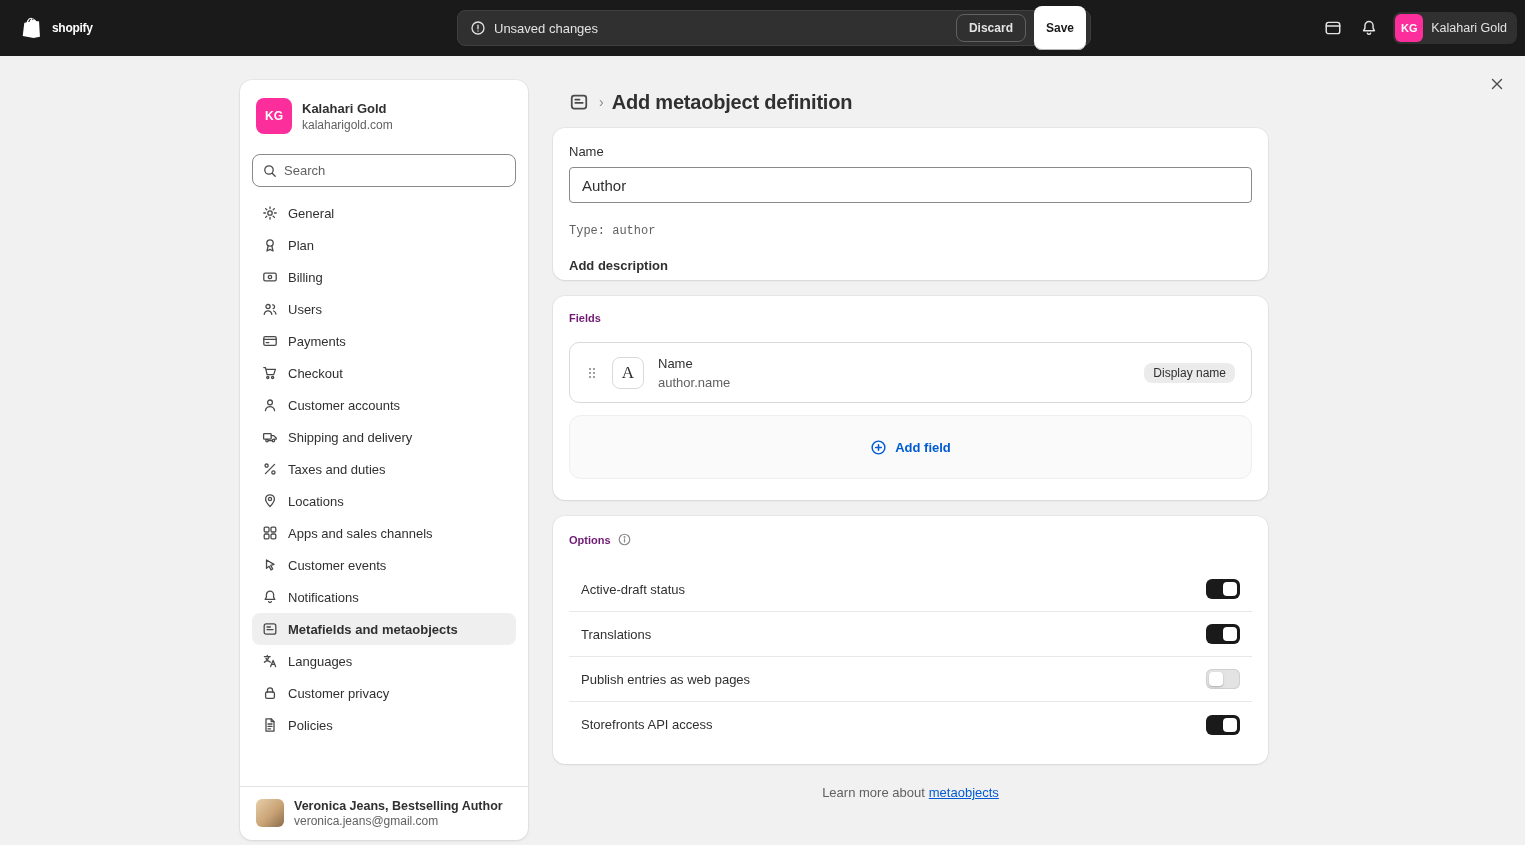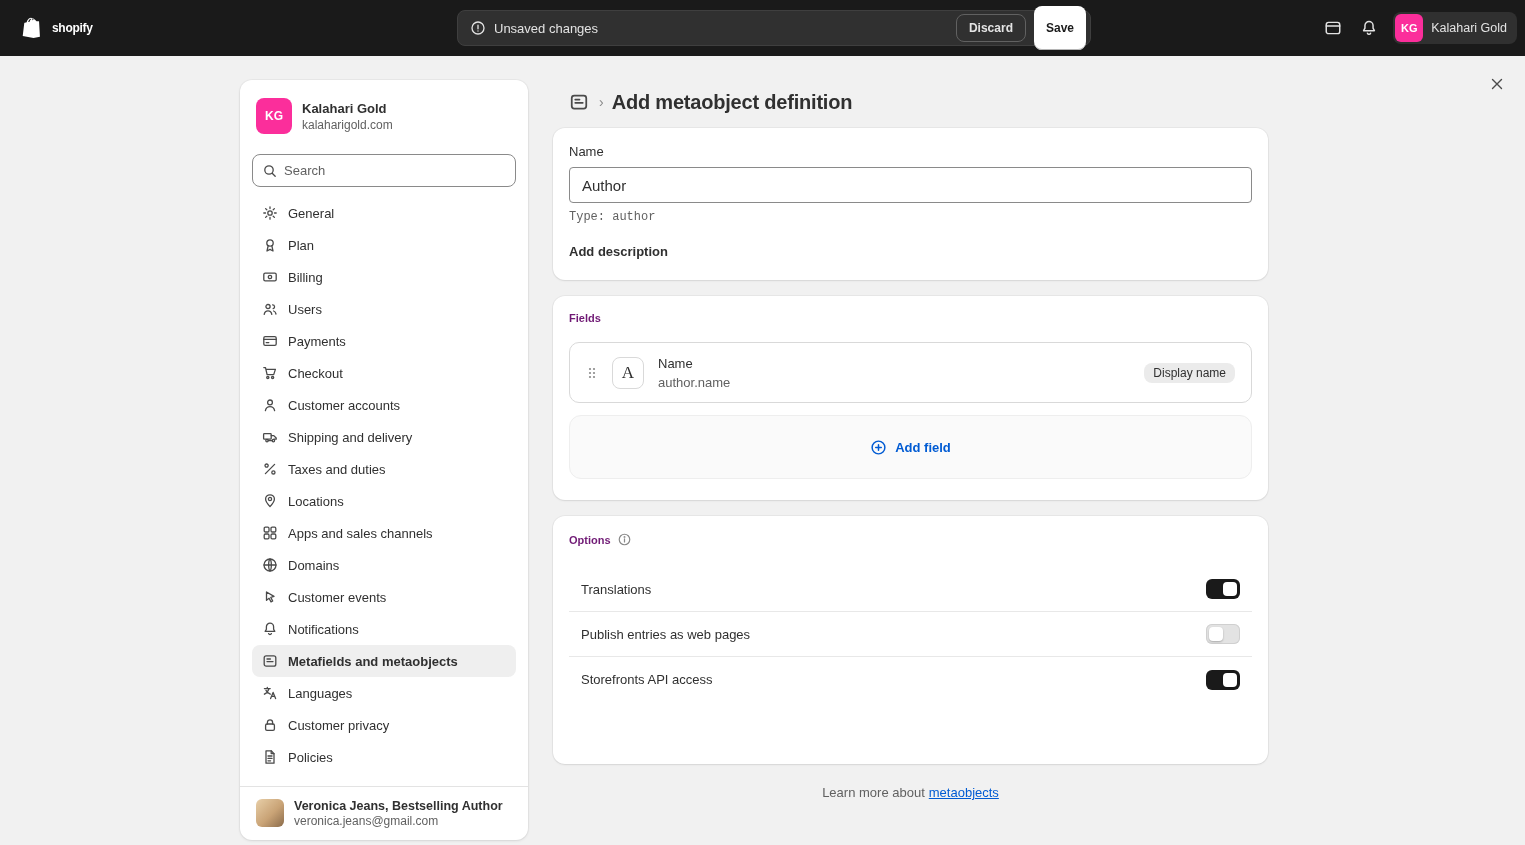--- a/index.html
+++ b/index.html
@@ -53,21 +53,21 @@
   .close-btn { position:absolute; left:1483px; top:70px; width:28px; height:28px; display:flex; align-items:center; justify-content:center; border-radius:8px; cursor:pointer; }
   svg.g { stroke:#4a4a4a; fill:none; stroke-width:1.4; stroke-linecap:round; stroke-linejoin:round; }
 
   .card { position:absolute; left:553px; width:715px; background:#fff; border-radius:12px; padding:16px; box-shadow:0 1px 2px rgba(0,0,0,.08), 0 0 0 1px rgba(0,0,0,.04); }
   .card-name { top:128px; height:152px; }
   .card-fields { top:296px; height:204px; }
   .card-options { top:516px; height:248px; }
 
   .field-label { font-size:13px; color:#303030; }
   .text-input { width:100%; height:36px; margin-top:8px; border:1px solid #8a8a8a; border-radius:4px; padding:0 12px; font-size:15px; font-family:inherit; color:#303030; outline:none; }
-  .type-line { margin-top:7px; font-family:"Liberation Mono","DejaVu Sans Mono",monospace; font-size:12px; color:#616161; }
+  .type-line { margin-top:21px; font-family:"Liberation Mono","DejaVu Sans Mono",monospace; font-size:12px; color:#616161; }
   .add-desc { margin-top:20px; display:inline-block; font-size:13px; font-weight:700; color:#303030; cursor:pointer; }
 
   .card-heading { font-size:11px; font-weight:700; color:#701a75; }
   .field-row { margin-top:18px; height:61px; border:1px solid #d9d9d9; border-radius:10px; display:flex; align-items:center; gap:14px; padding:0 16px; background:#fff; }
   .drag-handle { width:12px; display:flex; align-items:center; cursor:grab; }
   .type-tile { width:32px; height:32px; border:1px solid #d9d9d9; border-radius:8px; display:flex; align-items:center; justify-content:center; font-family:"Liberation Serif", serif; font-size:17px; color:#303030; }
   .field-texts { display:flex; flex-direction:column; gap:4px; }
   .field-title { font-size:13px; color:#303030; font-weight:500; }
   .field-key { font-size:13px; color:#616161; }
   .badge { margin-left:auto; background:#ebebeb; border-radius:8px; padding:3px 9px; font-size:12px; color:#303030; }
@@ -226,27 +226,20 @@
       <svg class="n" viewBox="0 0 16 16">
           <rect x="2.2" y="2.2" width="4.8" height="4.8" rx="1.2"></rect>
           <rect x="9" y="2.2" width="4.8" height="4.8" rx="1.2"></rect>
           <rect x="2.2" y="9" width="4.8" height="4.8" rx="1.2"></rect>
           <rect x="9" y="9" width="4.8" height="4.8" rx="1.2"></rect>
         </svg>
       <span>Apps and sales channels</span>
     </div>
     <div class="nav-item">
       <svg class="n" viewBox="0 0 16 16">
-          <circle cx="8" cy="8" r="6"></circle>
-          <path d="M2 8h12M8 2c1.8 1.7 1.8 10.3 0 12M8 2c-1.8 1.7-1.8 10.3 0 12"></path>
-        </svg>
-      <span>Domains</span>
-    </div>
-    <div class="nav-item">
-      <svg class="n" viewBox="0 0 16 16">
           <path d="M4.5 3l7.5 4.4-3.2 1 1.9 3.6-1.7.9-1.9-3.6-2.6 2z"></path>
         </svg>
       <span>Customer events</span>
     </div>
     <div class="nav-item">
       <svg class="n" viewBox="0 0 16 16">
           <path d="M8 2.2c2 0 3.6 1.6 3.6 3.6v2.4l1.2 2.2H3.2l1.2-2.2V5.8C4.4 3.8 6 2.2 8 2.2z"></path>
           <path d="M6.6 12.6a1.5 1.5 0 0 0 2.8 0"></path>
         </svg>
       <span>Notifications</span>
@@ -351,20 +344,26 @@
     <span class="card-heading">Options</span>
     <svg width="15" height="15" viewBox="0 0 16 16" style="stroke:#8a8a8a;fill:none;stroke-width:1.3;stroke-linecap:round;">
         <circle cx="8" cy="8" r="5.6"></circle>
         <path d="M8 7.4v3.2"></path>
         <circle cx="8" cy="5.2" r=".4" fill="#8a8a8a"></circle>
       </svg>
   </div>
 
   <div class="opt-rows">
     <div class="opt-row">
+      <span class="opt-label">Active-draft status</span>
+      <span class="toggle" data-on="true">
+          <span class="knob"></span>
+        </span>
+    </div>
+    <div class="opt-row">
       <span class="opt-label">Translations</span>
       <span class="toggle" data-on="true">
           <span class="knob"></span>
         </span>
     </div>
     <div class="opt-row">
       <span class="opt-label">Publish entries as web pages</span>
       <span class="toggle" data-on="false">
           <span class="knob"></span>
         </span>

